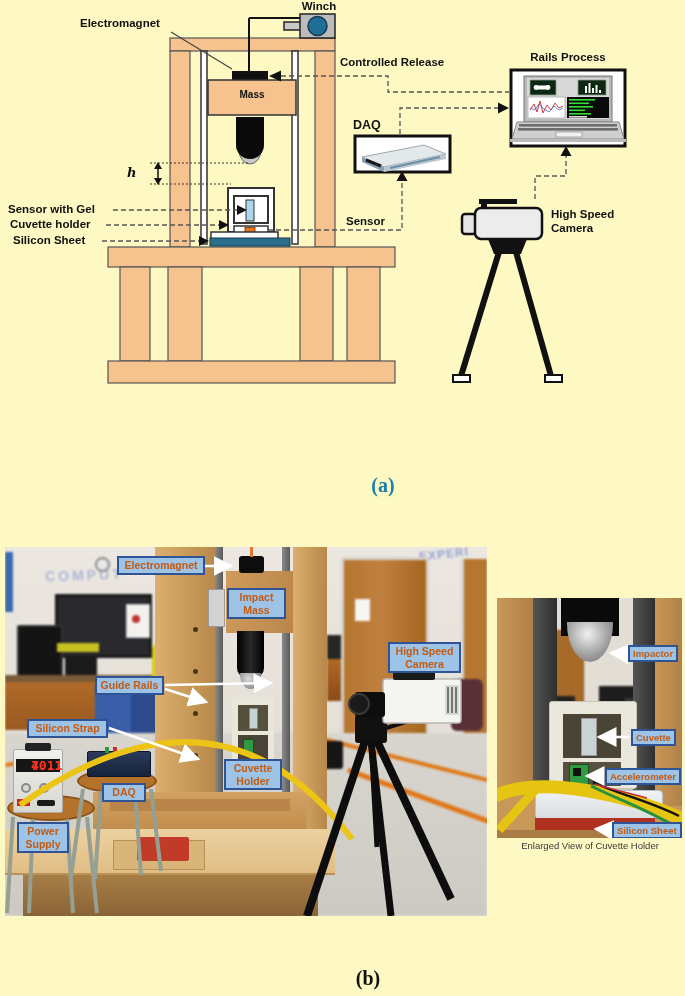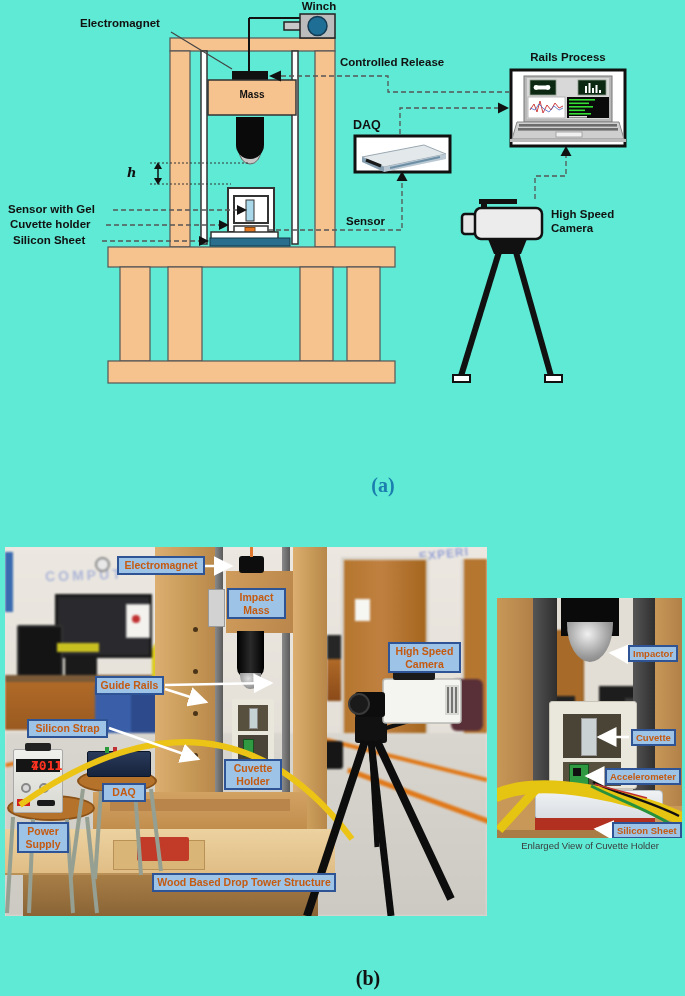--- a/index.html
+++ b/index.html
@@ -1,16 +1,16 @@
 <!DOCTYPE html>
 <html><head>
 <meta charset="utf-8">
 <style>
   html,body{margin:0;padding:0;background:#fff;}
-  .page{position:relative;width:685px;height:996px;background:#5eead4;overflow:hidden;
+  .page{position:relative;width:685px;height:996px;background:#fef9c3;overflow:hidden;
         font-family:"Liberation Sans",sans-serif;}
   
   .panel-a{position:absolute;left:0;top:0;width:685px;height:540px;}
   .panel-a svg{position:absolute;left:0;top:0;}
   .alabel{position:absolute;font-weight:bold;font-size:11.5px;color:#111;line-height:1.2;
           font-family:"Liberation Sans",sans-serif;}
   .alabel.center{text-align:center;}
   .hvar{font-family:"DejaVu Serif",serif;font-style:italic;font-size:13px;}
   .tag{position:absolute;font-family:"Liberation Serif",serif;font-weight:bold;font-size:20px;text-align:center;}
   .tag-a{left:358px;top:474px;width:50px;color:#1B7EAE;}
@@ -310,21 +310,20 @@
     </svg>
 
     <div class="blabel" style="left:112px;top:9px;width:88px">Electromagnet</div>
     <div class="blabel" style="left:222px;top:41px;width:59px">Impact Mass</div>
     <div class="blabel" style="left:383px;top:95px;width:73px">High Speed Camera</div>
     <div class="blabel" style="left:90px;top:129px;width:69px">Guide Rails</div>
     <div class="blabel" style="left:22px;top:172px;width:81px">Silicon Strap</div>
     <div class="blabel" style="left:219px;top:212px;width:58px">Cuvette Holder</div>
     <div class="blabel" style="left:97px;top:236px;width:44px">DAQ</div>
     <div class="blabel" style="left:12px;top:275px;width:52px">Power Supply</div>
-    <div class="blabel" style="left:147px;top:326px;width:184px">Wood Based Drop Tower Structure</div>
   </section>
 
   <section class="photo photo-inset">
     <div class="bgblur">
       <div style="left:0;top:0;width:185px;height:240px;background:#e3ded5"></div>
       <div style="left:55px;top:32px;width:32px;height:100px;background:#a86a28;border:1px solid #8a5218"></div>
       <div style="left:56px;top:98px;width:22px;height:42px;background:#222"></div>
       <div style="left:102px;top:88px;width:38px;height:82px;background:#1d1d1d"></div>
       <div style="left:128px;top:100px;width:14px;height:40px;background:#3a3a3a"></div>
       <div style="left:55px;top:150px;width:85px;height:50px;background:#ccc8c0"></div>

